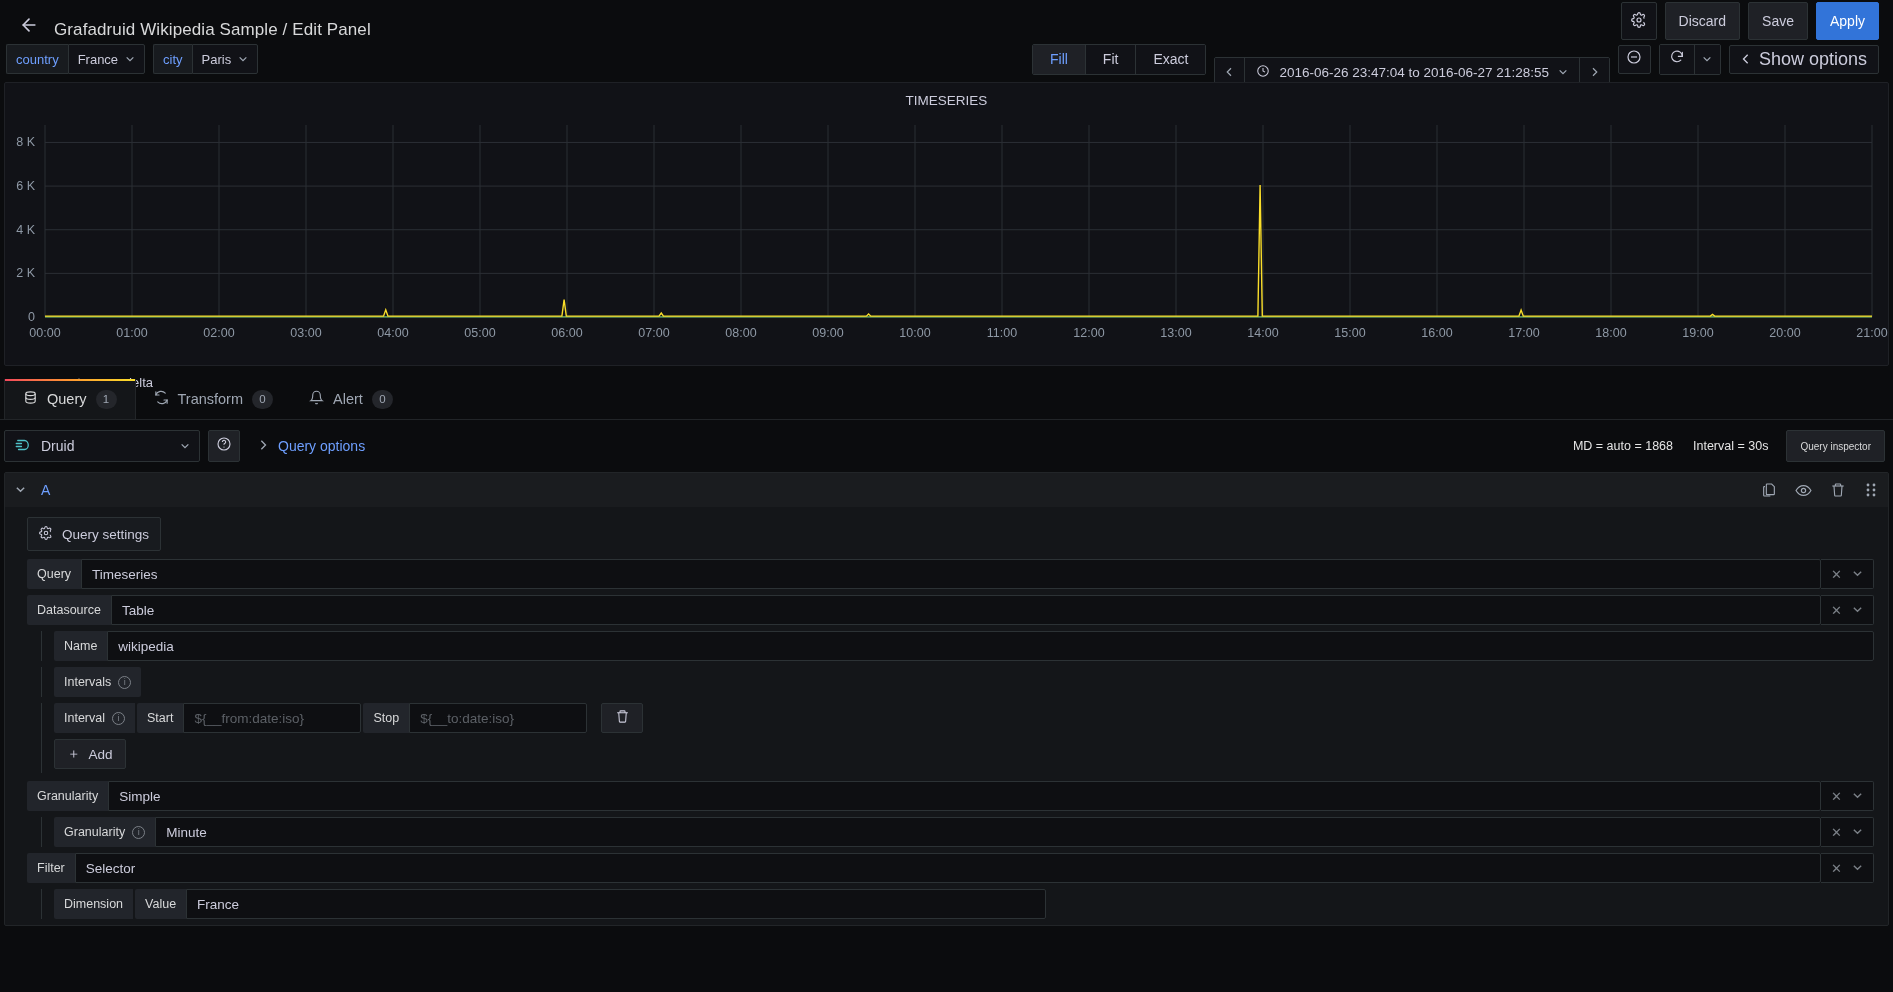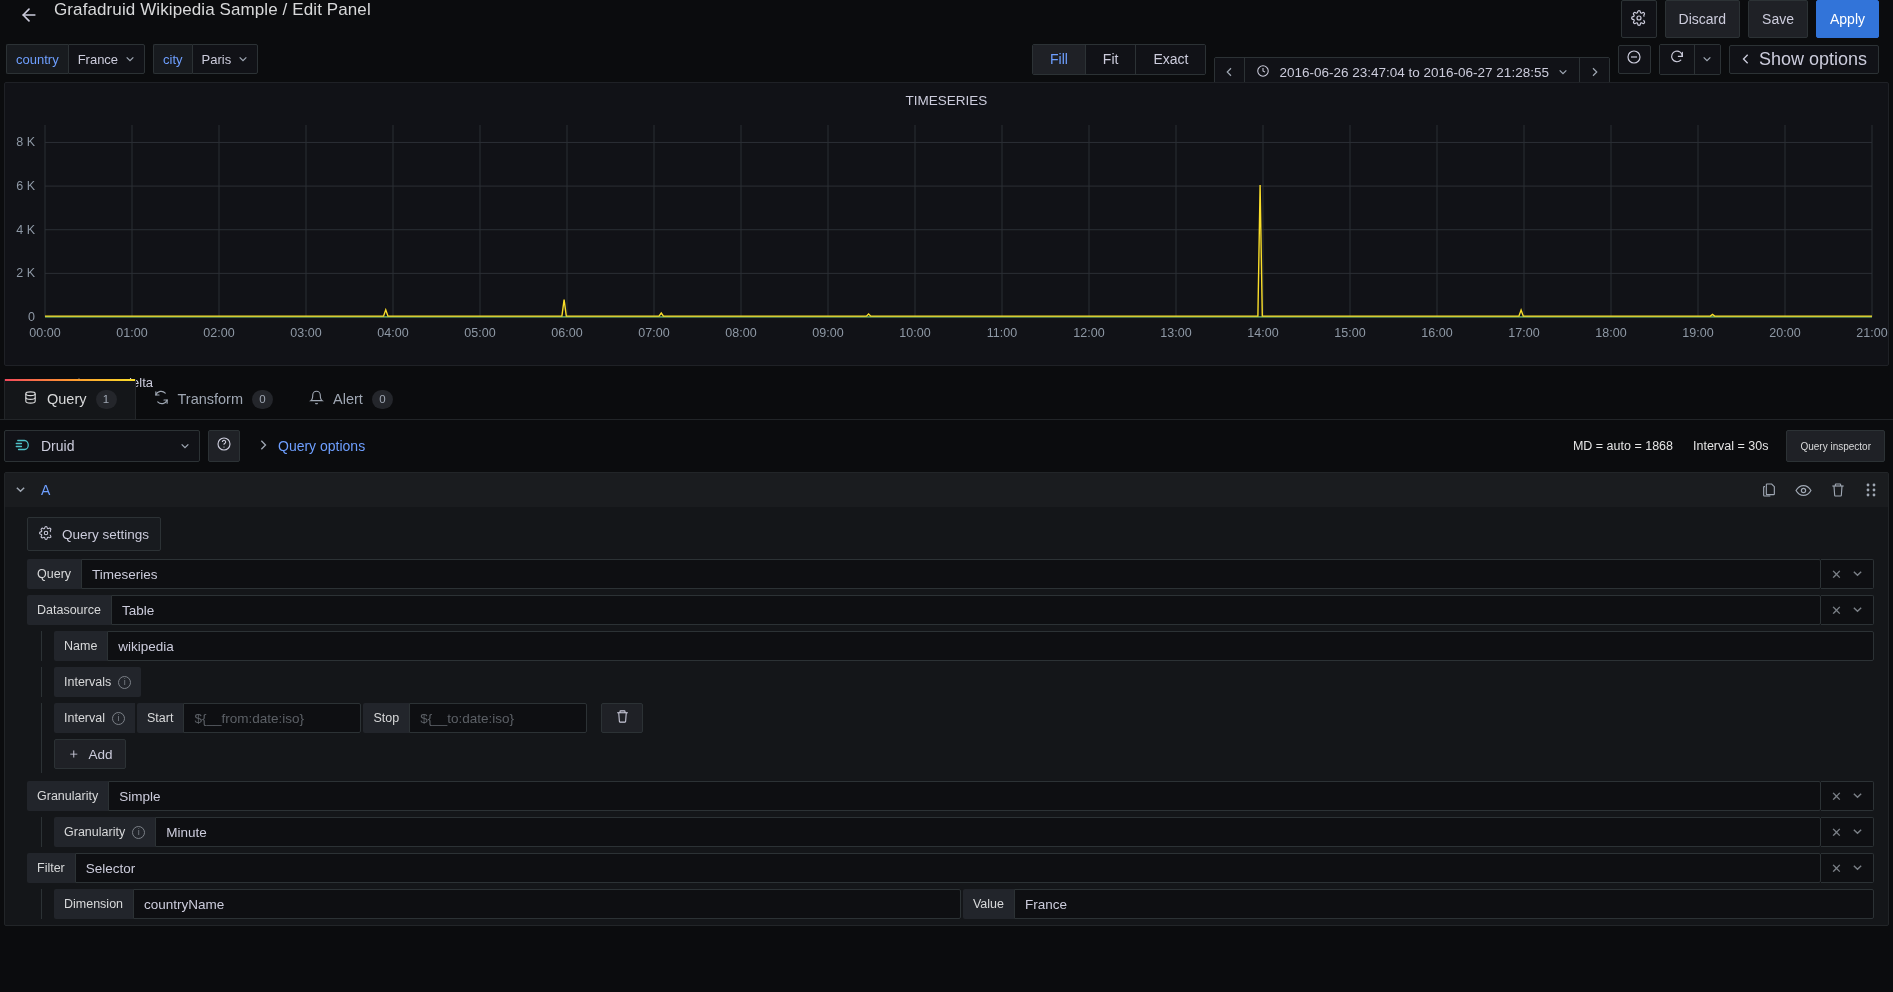--- a/index.html
+++ b/index.html
@@ -7,21 +7,21 @@
     width: 1893px; height: 992px;
     background: #0b0c0e;
     font-family: "Liberation Sans", sans-serif;
     color: #ccccdc;
     overflow: hidden;
   }
   body { position: relative; }
 
   
   .topbar {
-    height: 40px; display: flex; align-items: flex-start;
+    height: 40px; display: flex; align-items: flex-end;
     padding: 0 14px; background: #0b0c0e;
   }
   .back-btn {
     width: 30px; height: 30px; display: flex; align-items: center; justify-content: center;
     color: #ccccdc; cursor: pointer;
   }
   .panel-title {
     font-size: 17px; color: #d8d9da; margin-left: 10px; letter-spacing: .1px;
   }
   .topbar-right { margin-left: auto; display: flex; align-items: center; gap: 8px; }
@@ -626,19 +626,18 @@
           <svg width="11" height="11" viewBox="0 0 12 12" fill="none" stroke="#7b8087" stroke-width="1.5">
               <polyline points="2,4 6,8 10,4"></polyline>
             </svg>
         </span>
       </div>
     </div>
 
     
     <div class="field-row indent">
       <div class="f-label">Dimension</div>
-      <div class="f-input">countryName</div>
       <div class="gap"></div>
       <div class="f-label" style="border-radius:2px 0 0 2px">Value</div>
       <div class="f-input" style="flex:0 0 860px">France</div>
     </div>
   </div>
 </div>
 
 </body></html>

